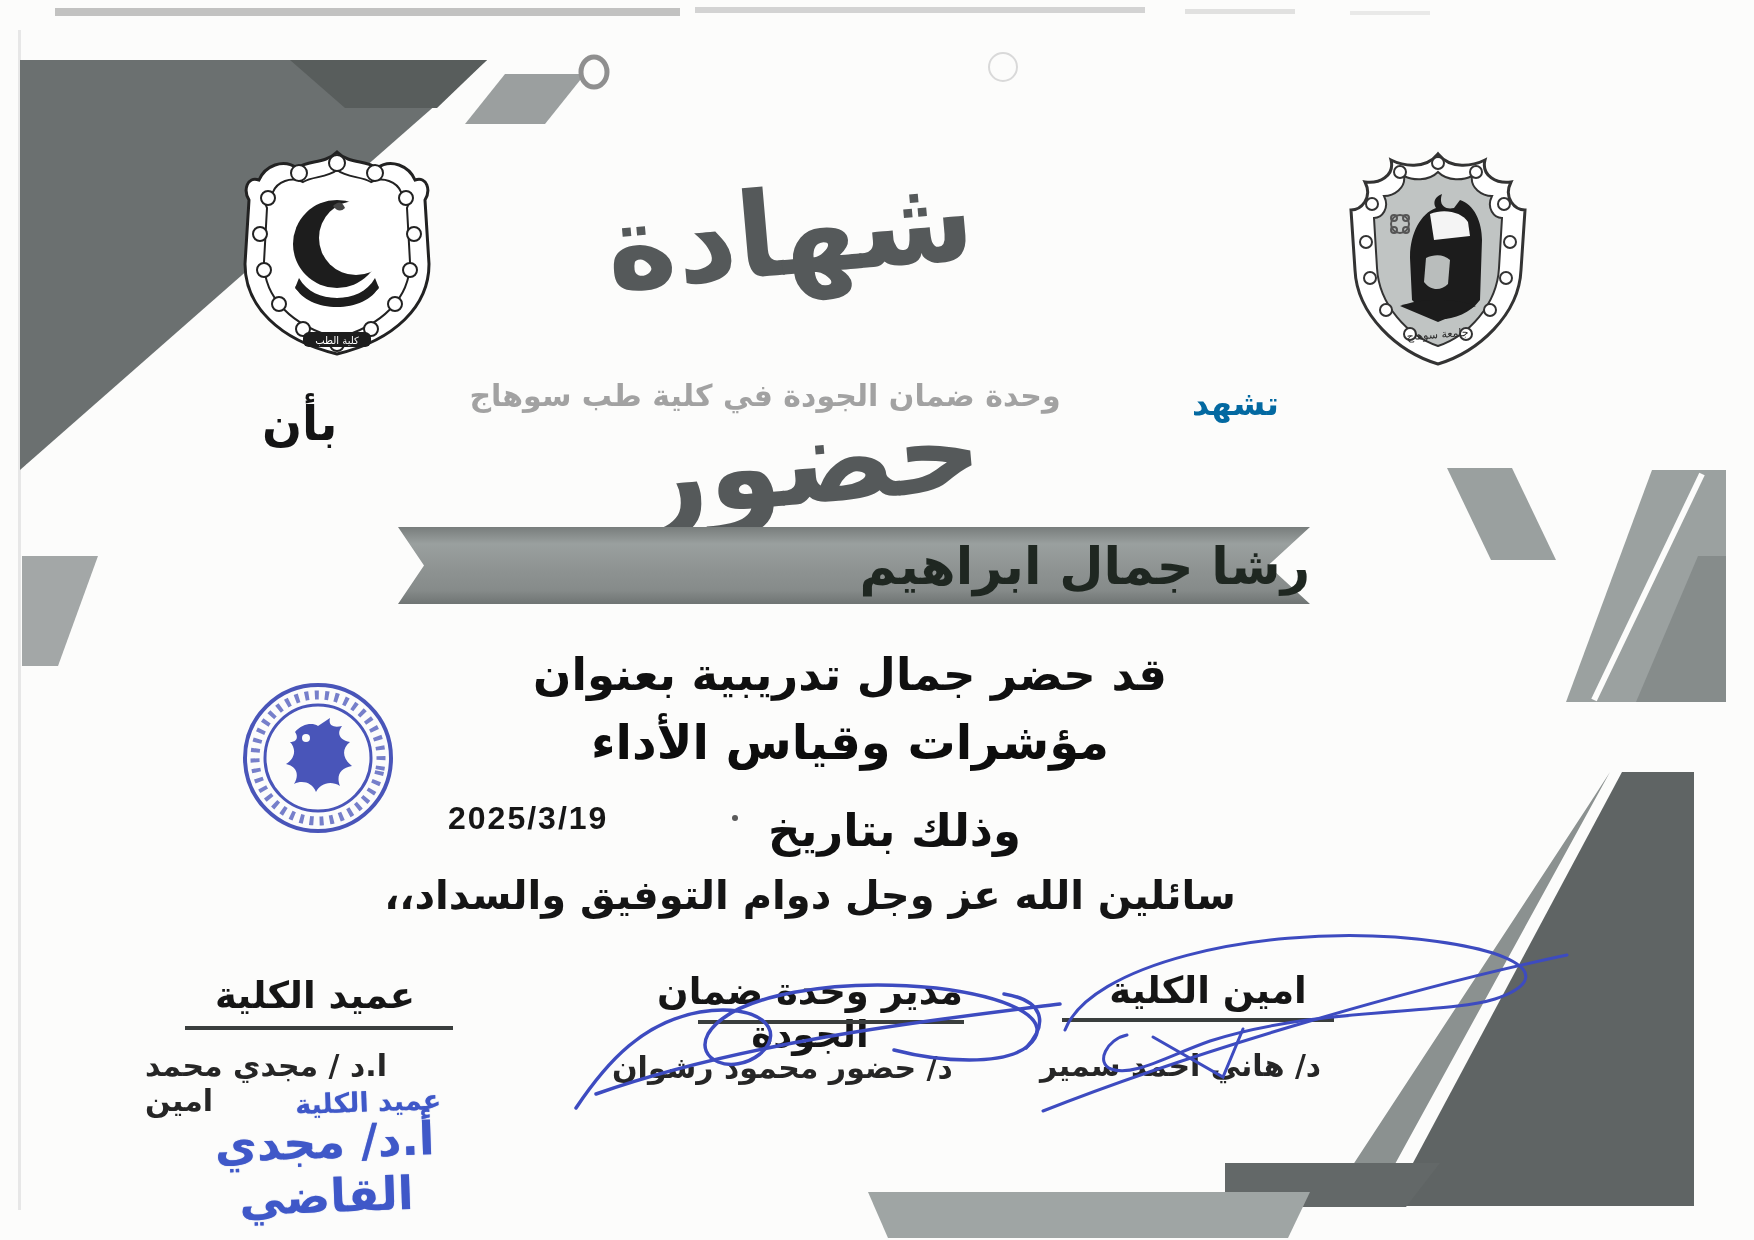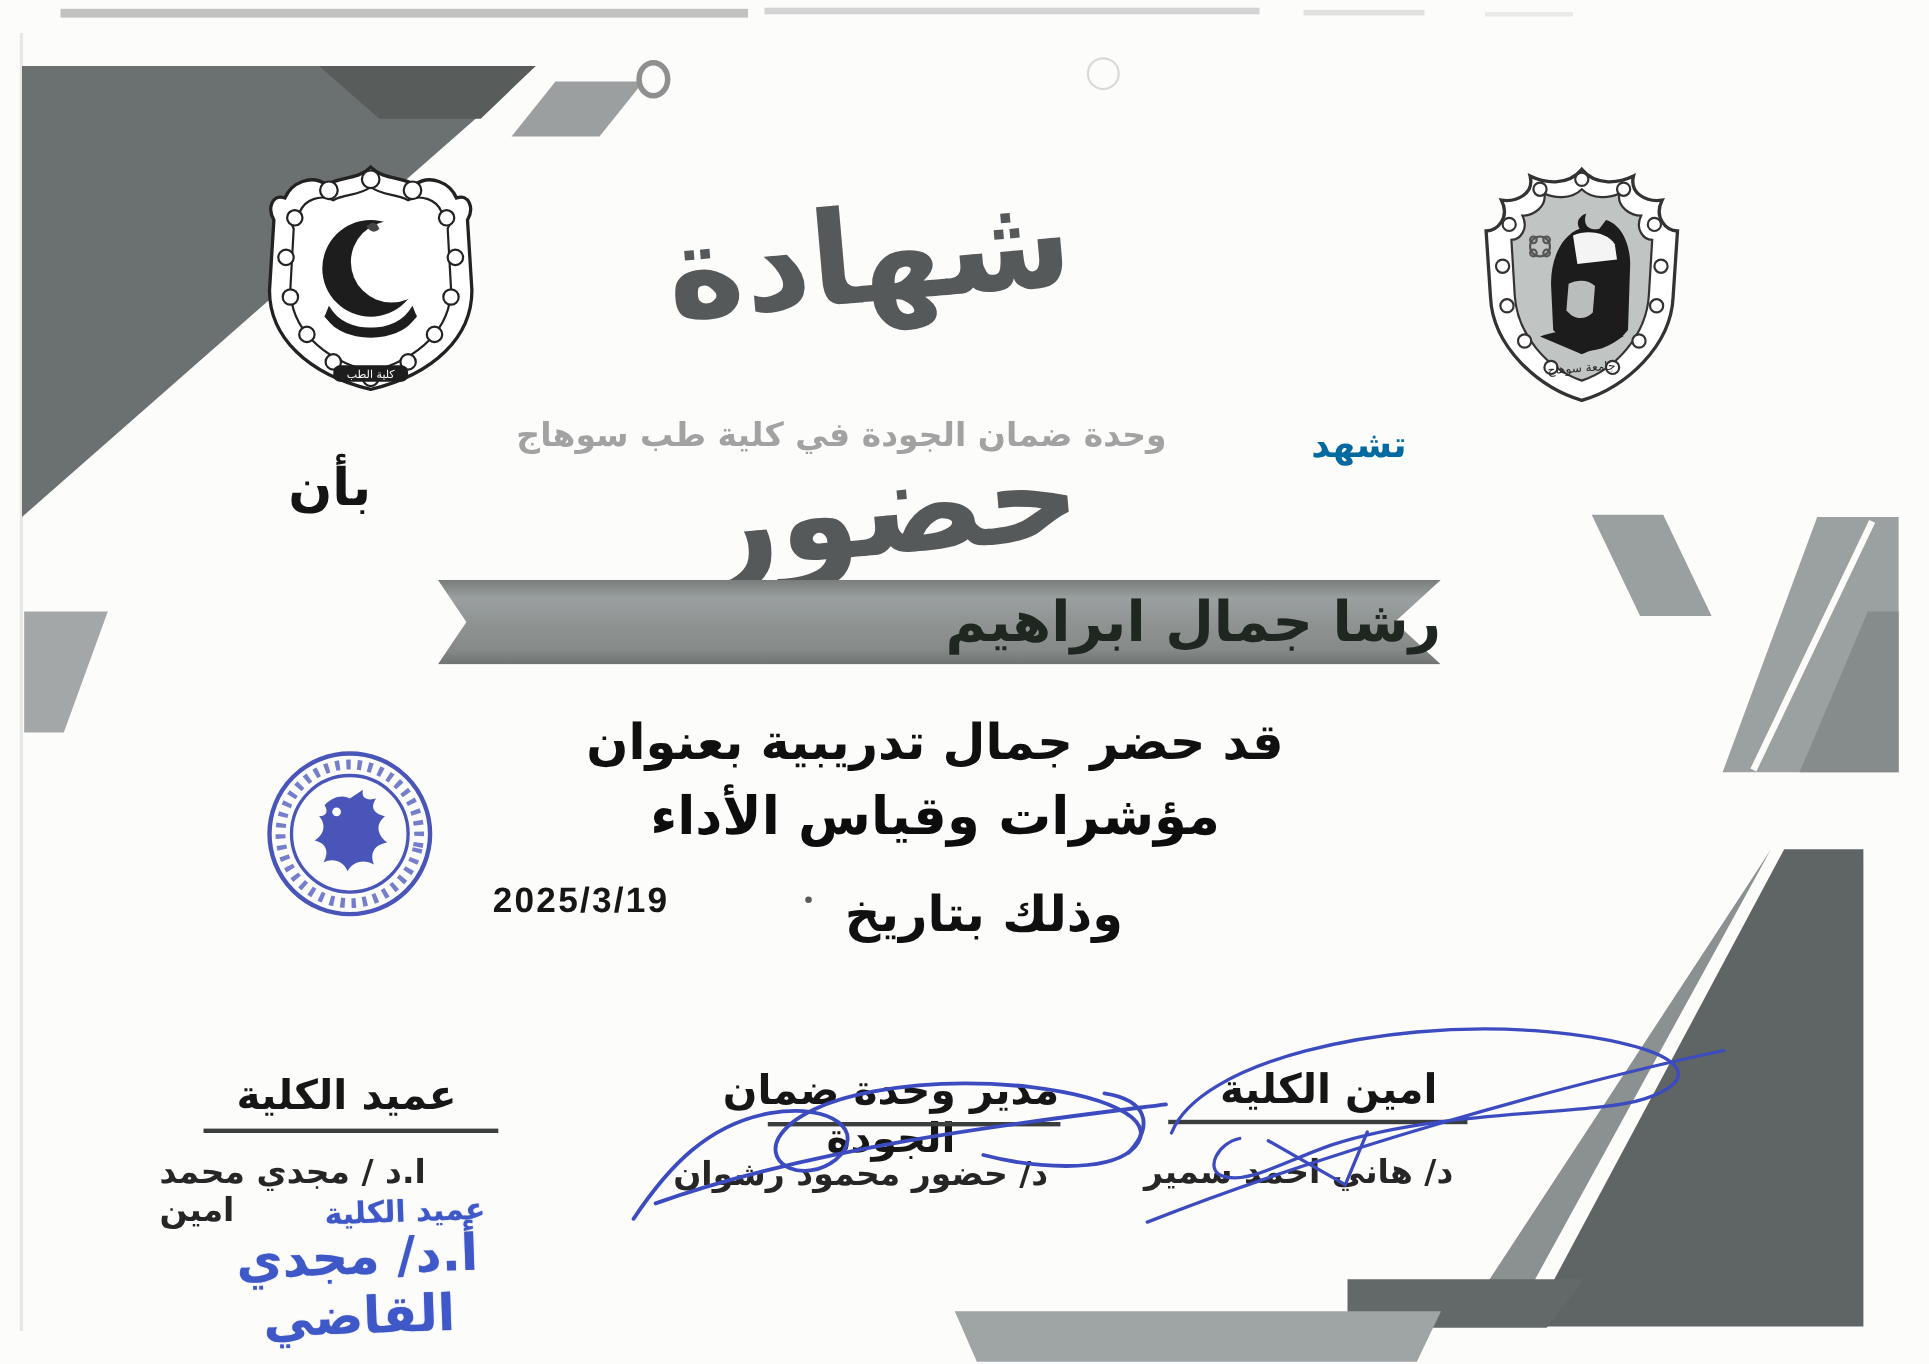--- a/index.html
+++ b/index.html
@@ -12,21 +12,21 @@
   svg{display:block;}
   .deco{position:absolute;left:0;top:0;pointer-events:none;}
   
   .cert-title{
     left:430px;top:118px;width:720px;height:230px;
     font-size:118px;font-weight:bold;color:#55595a;text-align:center;
     transform:rotate(-5deg);letter-spacing:4px;line-height:230px;
   }
   .certify-label{left:1192px;top:384px;font-size:33px;font-weight:bold;color:#0369a1;}
   .issuer-line{left:415px;top:378px;width:700px;text-align:center;font-size:30px;color:#a2a2a2;font-weight:600;letter-spacing:1px;}
-  .that-label{left:262px;top:396px;font-size:47px;font-weight:bold;color:#141414;margin-top:20px;}
+  .that-label{left:262px;top:396px;font-size:47px;font-weight:bold;color:#141414;}
   .ribbon{
     left:398px;top:527px;width:912px;height:77px;
     background:linear-gradient(180deg,#787d7c 0%,#9aa09f 22%,#8e9392 55%,#868b8a 82%,#6f7473 100%);
     clip-path:polygon(0 0,100% 0,calc(100% - 42px) 50%,100% 100%,0 100%,26px 50%);
   }
   .ribbon-name{
     left:398px;top:532px;width:912px;height:70px;line-height:70px;text-align:right;
     font-size:51px;font-weight:bold;color:#1f2721;letter-spacing:2px;
   }
   .attend-line{left:490px;top:648px;width:720px;text-align:center;font-size:45px;font-weight:bold;color:#101010;}
@@ -166,20 +166,21 @@
 
   <div class="abs ribbon"></div>
   <div class="abs ribbon-name" dir="rtl">رشا جمال ابراهيم</div>
 
   <div class="abs attend-line" dir="rtl">قد حضر جمال تدريبية بعنوان</div>
   <div class="abs course-title" dir="rtl">مؤشرات وقياس الأداء</div>
 
   <div class="abs date-label" dir="rtl">وذلك بتاريخ</div>
   <div class="abs date-value">2025/3/19</div>
 
+  <div class="abs closing-line" dir="rtl">سائلين الله عز وجل دوام التوفيق والسداد،،</div>
 
   <svg class="abs" style="left:240px;top:680px" width="156" height="156" viewBox="0 0 156 156">
     <g opacity="0.92">
       <circle cx="78" cy="78" r="73" fill="none" stroke="#3a47b4" stroke-width="4"></circle>
       <circle cx="78" cy="78" r="53" fill="none" stroke="#3a47b4" stroke-width="3"></circle>
       <circle cx="78" cy="78" r="63" fill="none" stroke="#3a47b4" stroke-width="9" stroke-dasharray="4 6" opacity="0.75" transform="rotate(12 78 78)"></circle>
       <path d="M55,52 C62,44 72,42 78,46 L90,38 C88,46 94,48 102,46 C96,54 100,60 110,62 C100,70 104,80 112,86 C100,88 96,96 100,106 C90,100 80,104 76,112 C72,102 62,100 54,104 C60,94 56,86 46,84 C56,78 56,68 50,62 C58,62 58,56 55,52 Z" fill="#3a47b4"></path>
       <circle cx="66" cy="58" r="4" fill="#fcfcfb"></circle>
     </g>
   </svg>

